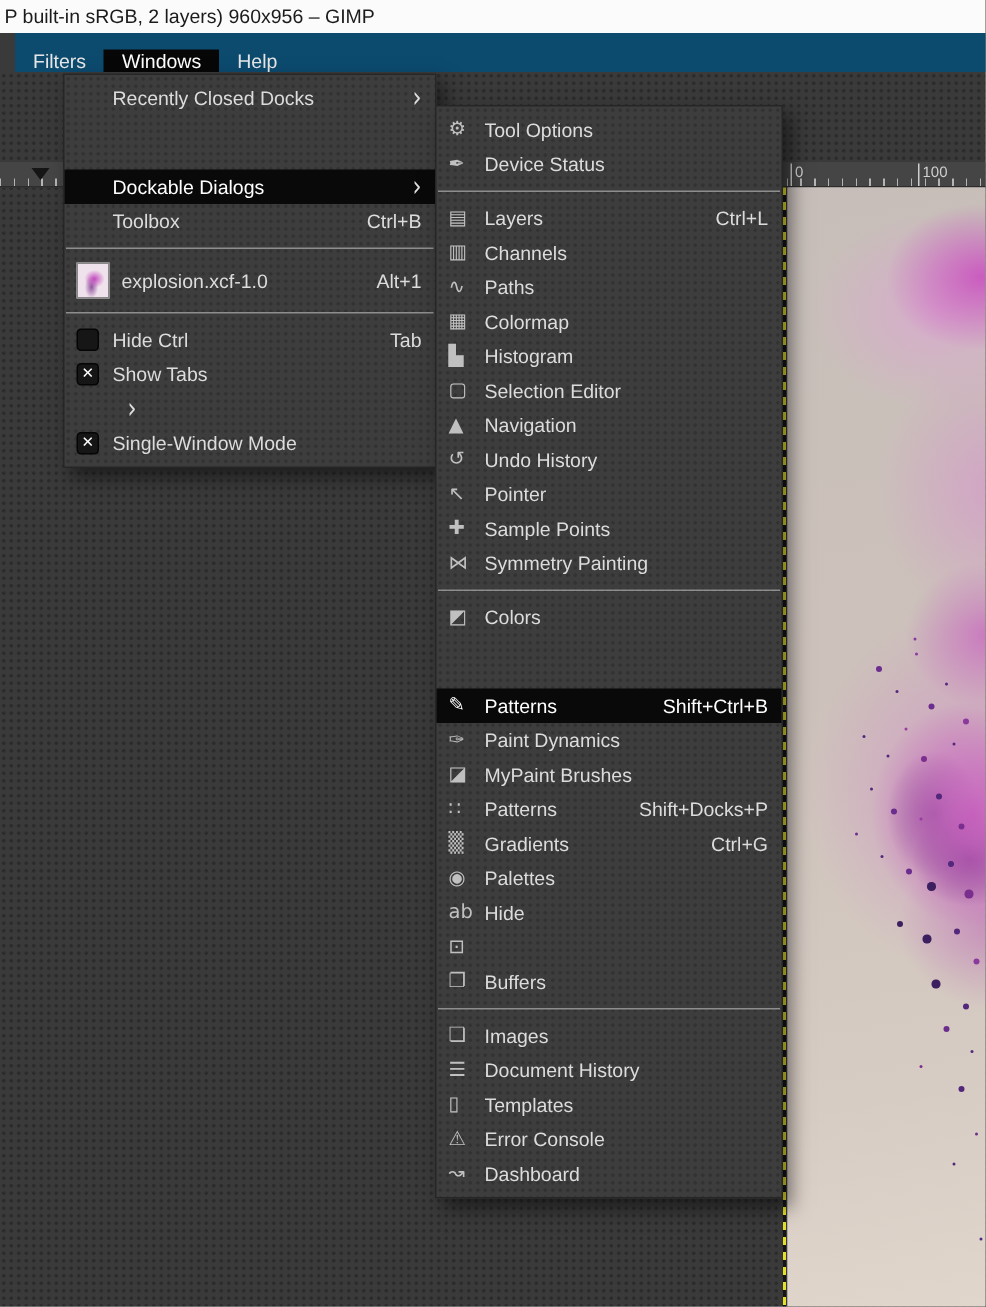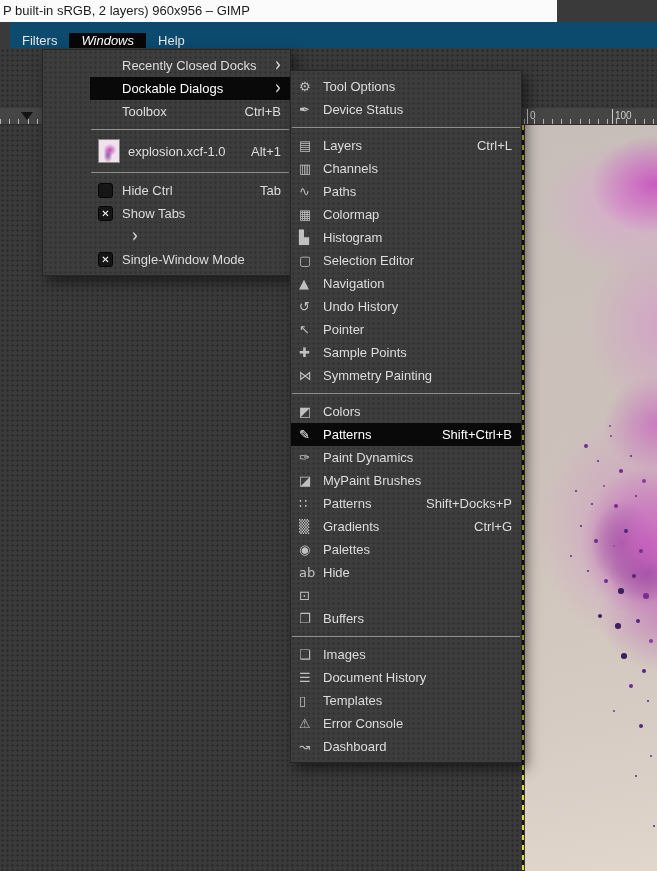--- a/index.html
+++ b/index.html
@@ -1,29 +1,29 @@
 <!DOCTYPE html>
 <html><head>
 <meta charset="utf-8">
 <style>
   * { margin:0; padding:0; box-sizing:border-box; }
   html,body { width:657px; height:871px; overflow:hidden;
     font-family:"Liberation Sans","DejaVu Sans",sans-serif; }
   .app { position:relative; width:657px; height:871px; background:#3a3a3a; }
 
   
-  .titlebar { position:absolute; left:0; top:0; width:557px; height:22px;
+  .titlebar { position:absolute; left:0; top:0; width:657px; height:22px;
     background:#fbfbfb; color:#1b1b1b; font-size:13px; line-height:22px;
     padding-left:3px; white-space:nowrap; overflow:hidden; }
 
   
   .menubar { position:absolute; left:10px; top:22px; width:657px; height:26px;
     background:#0c4a6e; display:flex; align-items:flex-end; font-size:13px; color:#e6e6e6; }
   .menubar-item { padding:0 12px; display:flex; align-items:center; cursor:default; }
-  .menubar-item.active { background:#070707; color:#ffffff;font-style:italic; }
+  .menubar-item.active { background:#070707; color:#ffffff; }
 
   
   .workspace { position:absolute; left:0; top:48px; width:657px; height:823px;
     background-color:#3a3a3a;
     background-image:radial-gradient(rgba(0,0,0,.25) 1px, transparent 1.2px);
     background-size:5px 5px; }
 
   
   .hruler { position:absolute; left:0; top:60px; width:657px; height:17px;
     background:#454545; border-bottom:1px solid #2c2c2c; z-index:1; }
@@ -70,25 +70,25 @@
   
   .layer-boundary { position:absolute; left:522px; top:77px; width:2px; height:746px; z-index:2;
     background:repeating-linear-gradient(180deg,#e3df2b 0 5px,#141414 5px 10px); }
 
   
   .menu { position:absolute; background-color:#3d3d3d;
     background-image:radial-gradient(rgba(0,0,0,.18) 1px, transparent 1.2px);
     background-size:5px 5px;
     border:1px solid #262626; box-shadow:5px 6px 12px rgba(0,0,0,.5);
     padding:4px 0; font-size:13px; color:#dcdcdc; }
-  .menu.windows { left:42px; top:1px; width:249px; z-index:10;padding-left:47px; }
+  .menu.windows { left:42px; top:1px; width:249px; z-index:10; }
   .menu.dockable { left:290px; top:22px; width:232px; z-index:11; }
   .menu-row { height:23px; display:flex; align-items:center; padding:0 9px 0 8px; }
   .menu-row.tall { height:30px; }
-  .menu-row.highlighted { background:#090909; color:#ffffff; }
+  .menu-row.highlighted { background:#090909; color:#ffffff;margin-top:36px; }
   .menu-sep { height:1px; background:#8e8e8e; margin:6px 1px; }
   .lead { width:24px; flex:0 0 24px; display:flex; align-items:center; }
   .mi-icon { font-size:13px; color:#c0c0c0; line-height:1; font-family:"DejaVu Sans",sans-serif; }
   .menu-row.highlighted .mi-icon { color:#ffffff; }
   .mi-label { flex:1 1 auto; white-space:nowrap; }
   .mi-shortcut { margin-left:14px; white-space:nowrap; }
   .mi-arrow { margin-left:10px; font-size:15px; line-height:1; color:#e0e0e0;
     font-family:"DejaVu Sans",sans-serif; transform:scaleY(1.3); }
   .checkbox { width:15px; height:15px; border-radius:3px; background:#161616;
     border:1px solid #050505; display:flex; align-items:center; justify-content:center;

